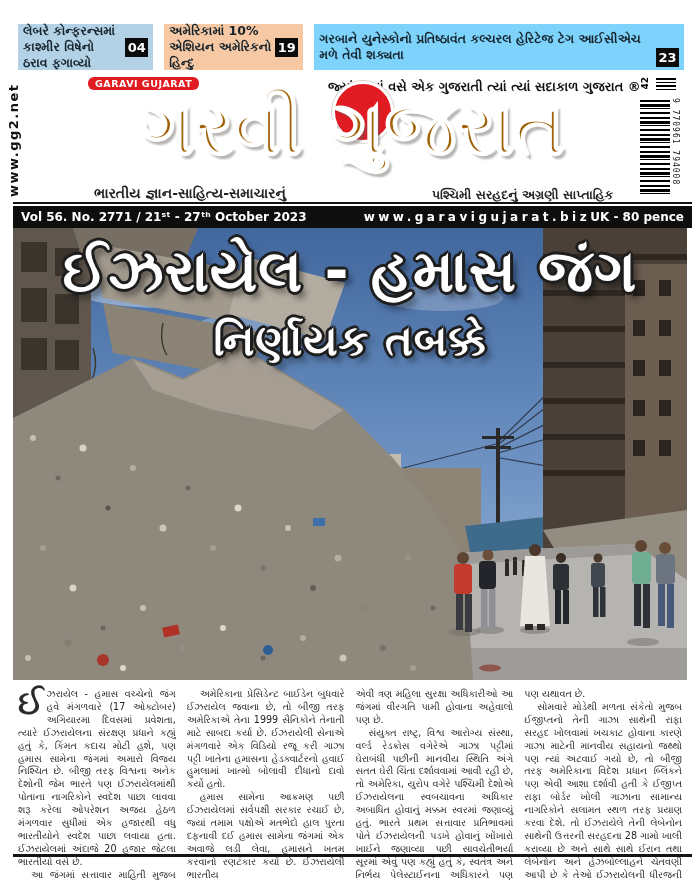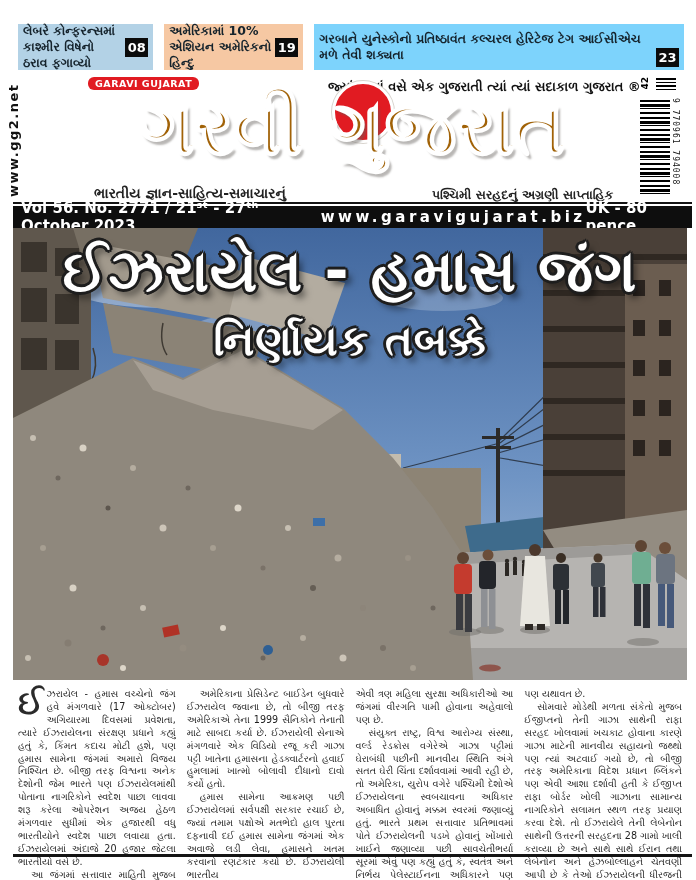--- a/index.html
+++ b/index.html
@@ -37,23 +37,23 @@
       writing-mode:vertical-rl;transform:rotate(180deg);}
   .barcode-bars{position:absolute;top:24px;left:6px;width:30px;height:96px;
       background:repeating-linear-gradient(180deg,#000 0 2px,#fff 2px 4px,#000 4px 7px,#fff 7px 8px,
                  #000 8px 9px,#fff 9px 12px,#000 12px 14px,#fff 14px 17px);}
   .barcode-digits{position:absolute;top:22px;left:37px;height:100px;writing-mode:vertical-rl;
       font-size:8px;letter-spacing:1px;color:#111;font-family:"DejaVu Sans Mono",monospace;}
 
   
   .rule-thin{position:absolute;top:202px;left:13px;width:679px;height:2px;background:#141414;}
   .infobar{position:absolute;top:206px;left:13px;width:679px;height:22px;background:#0e0e0e;
-           color:#fff;display:flex;align-items:center;font-size:15px;font-weight:bold;
+           color:#fff;display:flex;align-items:center;font-size:12px;font-weight:bold;
            padding:0 8px;box-sizing:border-box;}
-  .infobar .mid{flex:1;text-align:center;letter-spacing:3.5px;}
+  .infobar .mid{flex:1;text-align:right;letter-spacing:3.5px;}
 
   
   .photo{position:absolute;top:228px;left:13px;width:674px;height:452px;overflow:hidden;background:#6f94c4;}
   .headline{position:absolute;top:10px;left:0;width:100%;text-align:center;color:#fff;font-weight:bold;
     letter-spacing:1px;
     text-shadow:-2px -2px 0 #1e1e1e,2px -2px 0 #1e1e1e,-2px 2px 0 #1e1e1e,2px 2px 0 #1e1e1e,
                 0 -3px 0 #1e1e1e,0 3px 0 #1e1e1e,-3px 0 0 #1e1e1e,3px 0 0 #1e1e1e,
                 5px 6px 7px rgba(0,0,0,.55);}
   .hl1{font-size:58px;line-height:66px;}
   .hl2{font-size:42px;line-height:74px;}
@@ -67,21 +67,21 @@
   .bottom-rule{position:absolute;top:854px;left:13px;width:679px;height:3px;background:#141414;}
 </style>
 </head>
 <body>
 
 <div class="page">
 
   <div class="teasers">
     <div class="teaser teaser-1" style="background: rgb(179, 210, 230);">
       <div class="teaser-text">લેબરે કોન્ફરન્સમાં કાશ્મીર વિષેનો ઠરાવ ફગાવ્યો</div>
-      <div class="pagenum">08</div>
+      <div class="pagenum">04</div>
     </div>
     <div class="teaser teaser-2" style="background: rgb(246, 200, 163);">
       <div class="teaser-text">અમેરિકામાં 10% એશિયન અમેરિકનો હિન્દુ</div>
       <div class="pagenum">19</div>
     </div>
     <div class="teaser teaser-3" style="background: #7dd3fc;">
       <div class="teaser-text">ગરબાને યુનેસ્કોનો પ્રતિષ્ઠાવંત કલ્ચરલ હેરિટેજ ટેગ આઈસીએચ મળે તેવી શક્યતા</div>
       <div class="pagenum">23</div>
     </div>
   </div>

